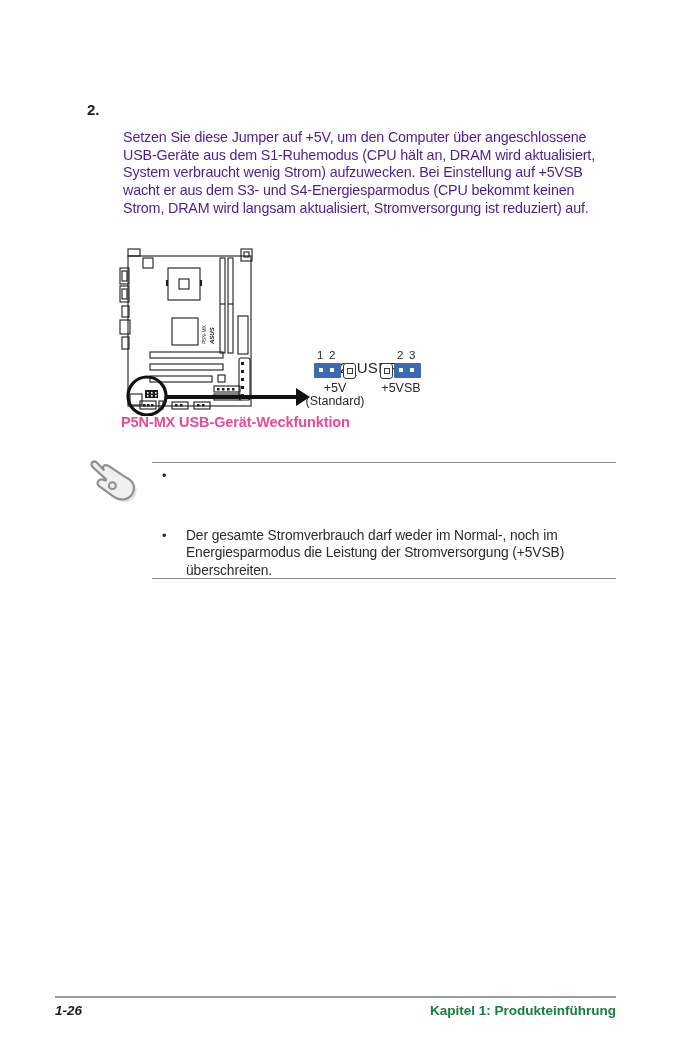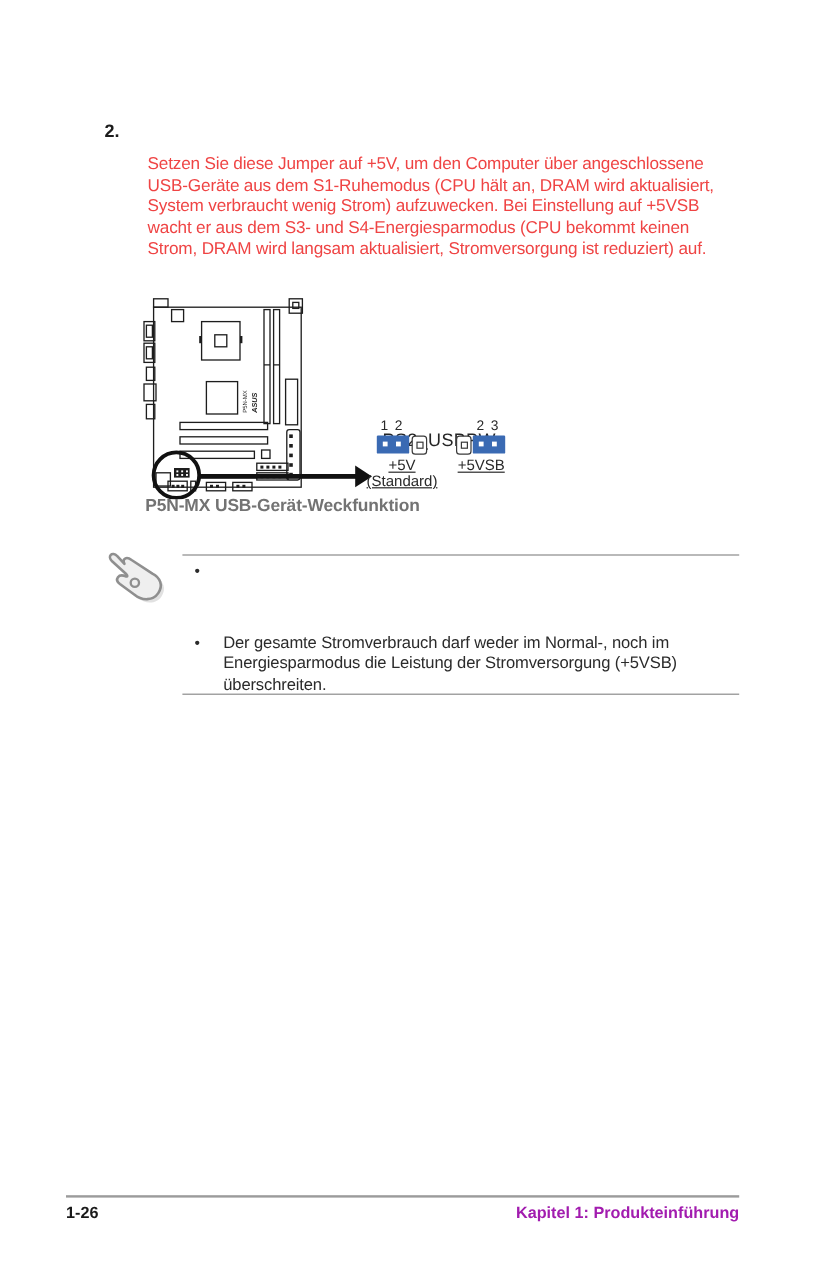--- a/index.html
+++ b/index.html
@@ -4,45 +4,45 @@
 <style>
   html,body{margin:0;padding:0;background:#ffffff;}
   .page{
     position:relative;width:689px;height:1055px;background:#ffffff;
     font-family:"Liberation Sans","DejaVu Sans",sans-serif;color:#232323;overflow:hidden;
   }
   .abs{position:absolute;}
   .sec-num{left:87px;top:101px;font-size:15px;font-weight:bold;color:#1c1c1c;}
   .sec-title{left:123px;top:101px;font-size:15px;font-weight:bold;color:#1c1c1c;letter-spacing:-0.2px;}
   .body-par{left:123px;top:129px;width:540px;font-size:14.3px;line-height:17.7px;
-    color:#ef4444;letter-spacing:-0.15px;white-space:nowrap;}
+    color:#4c1d95;letter-spacing:-0.15px;white-space:nowrap;}
   svg .ln{fill:none;stroke:#1d1d1d;stroke-width:1.1;}
   svg .fill{fill:#1d1d1d;stroke:none;}
-  .fig-caption{left:121px;top:414px;font-size:14.5px;font-weight:bold;color:#737373;letter-spacing:-0.1px;}
+  .fig-caption{left:121px;top:414px;font-size:14.5px;font-weight:bold;color:#ec4899;letter-spacing:-0.1px;}
   .jmp-title{left:310px;top:330px;width:112px;text-align:center;font-size:15px;color:#252525;letter-spacing:0.3px;margin-top:29px;}
   .pin-label{position:absolute;top:0;font-size:11.5px;color:#2a2a2a;}
   .jmp-group{position:absolute;width:42px;height:30px;}
   .cap{position:absolute;top:14px;width:27px;height:15px;border-radius:1px;}
   .cap .pinw{position:absolute;top:5px;width:4px;height:4px;background:#ffffff;}
   .openpin{position:absolute;top:14px;width:11px;height:14px;background:#ffffff;
     border:1.6px solid #3a3a3a;border-radius:3px;}
   .openpin .pind{position:absolute;left:50%;top:50%;transform:translate(-50%,-50%);
     width:4px;height:4px;border:1px solid #3a3a3a;background:#fff;}
-  .jmp-cap-label{position:absolute;font-size:12.5px;color:#2a2a2a;text-align:center;text-decoration:underline;}
+  .jmp-cap-label{position:absolute;font-size:12.5px;color:#2a2a2a;text-align:center;}
   .arrow-shaft{left:166px;top:395px;width:132px;height:4px;background:#111;}
   .arrow-head{left:296px;top:388px;width:0;height:0;border-left:14px solid #111;
     border-top:9px solid transparent;border-bottom:9px solid transparent;}
   .note-rule{left:152px;width:464px;height:1px;background:#8c8c8c;}
   .bullet{position:absolute;font-size:13px;color:#2b2b2b;}
   .note-text{position:absolute;left:186px;width:440px;font-size:13.8px;line-height:17.4px;
     color:#2b2b2b;letter-spacing:-0.1px;white-space:nowrap;}
   .footer-rule{left:55px;top:996px;width:561px;height:2px;background:#9b9b9b;}
   .footer-row{left:55px;top:1003px;width:561px;display:flex;justify-content:space-between;}
-  .footer-page{font-size:13.5px;font-weight:bold;color:#1a1a1a;}
-  .footer-chapter{font-size:13.5px;font-weight:bold;color:#a21caf;}
+  .footer-page{font-size:13.5px;font-weight:bold;color:#1a1a1a;font-style:italic;}
+  .footer-chapter{font-size:13.5px;font-weight:bold;color:#15803d;}
 </style>
 </head>
 <body>
 
 <div class="page">
 
   <div class="abs sec-num">2.</div>
 
   <div class="abs body-par">Setzen Sie diese Jumper auf +5V, um den Computer über angeschlossene<br>USB-Geräte aus dem S1-Ruhemodus (CPU hält an, DRAM wird aktualisiert,<br>System verbraucht wenig Strom) aufzuwecken. Bei Einstellung auf +5VSB<br>wacht er aus dem S3- und S4-Energiesparmodus (CPU bekommt keinen<br>Strom, DRAM wird langsam aktualisiert, Stromversorgung ist reduziert) auf.</div>
 

